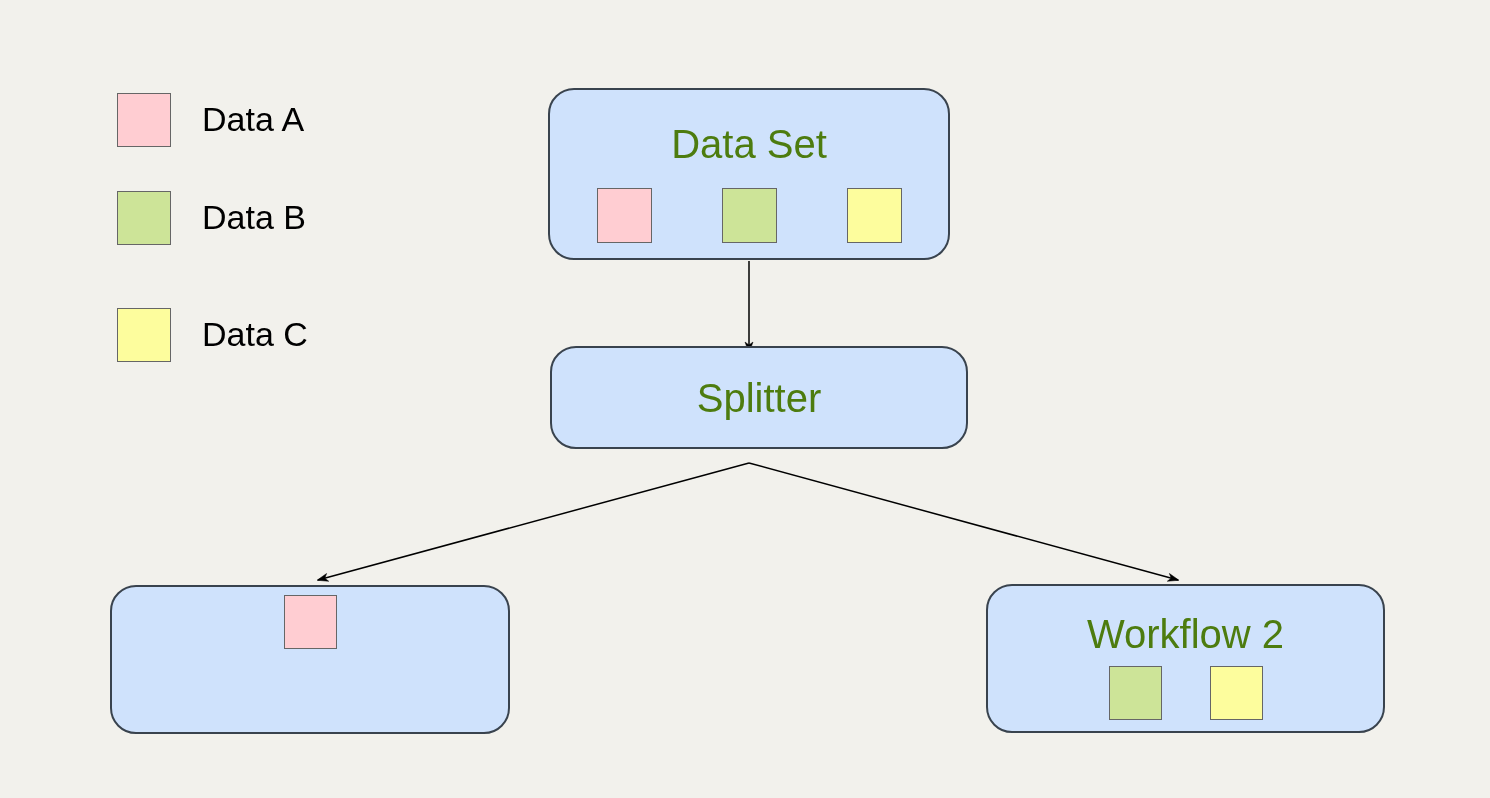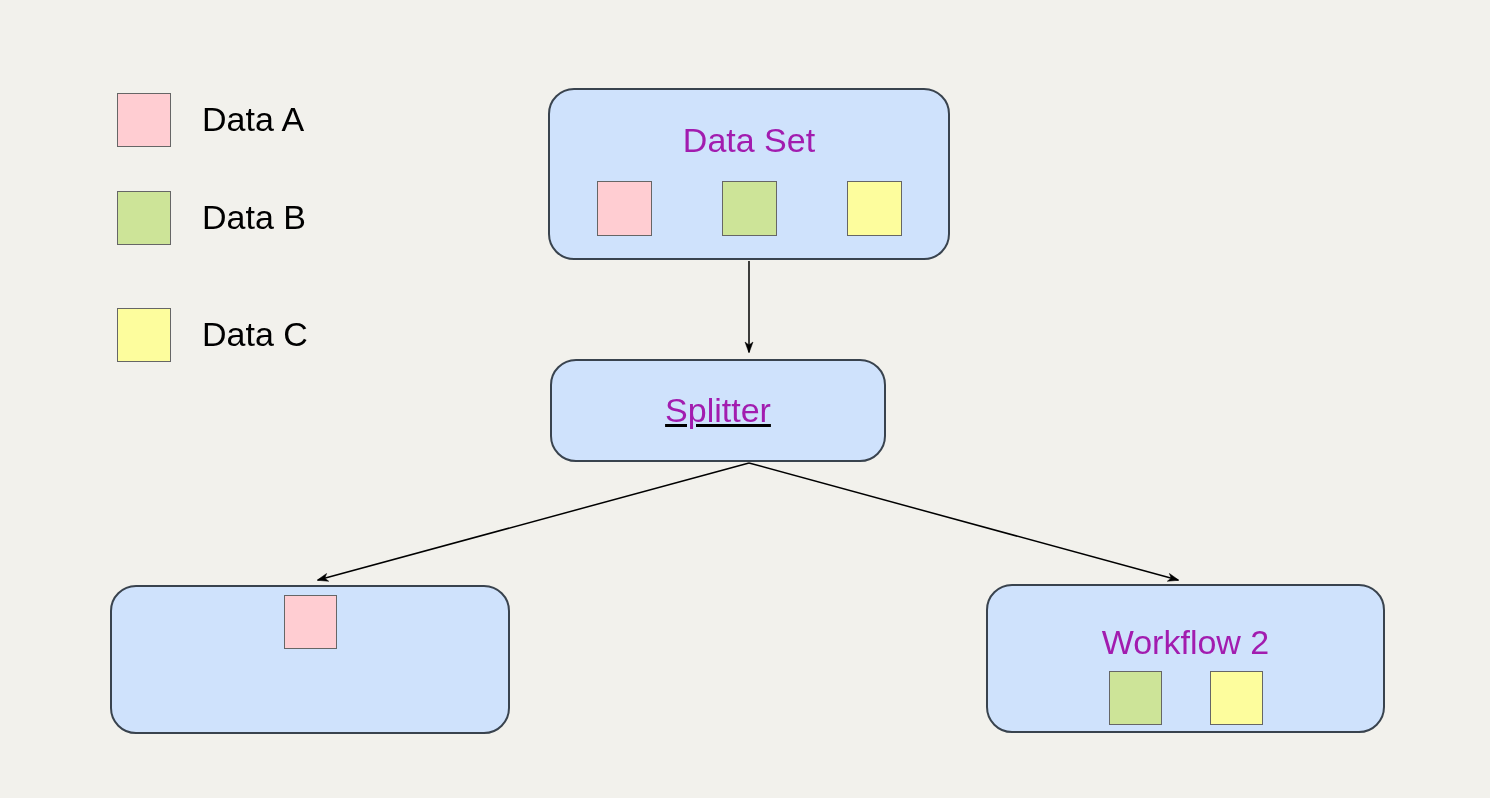--- a/index.html
+++ b/index.html
@@ -30,35 +30,35 @@
   }
 
   
   .node {
     position: absolute;
     background: #cfe2fc;
     border: 2px solid #39434e;
     border-radius: 26px;
     display: flex; flex-direction: column; align-items: center;
   }
-  .node-title { font-size: 34px; color: #a21caf; line-height: 1.2; white-space: nowrap; }
+  .node-title { font-size: 40px; color: #4d7c0f; line-height: 1.2; white-space: nowrap; }
   .squares { display: flex; }
 
   #node-dataset { left: 548px; top: 88px;  width: 402px; height: 172px; }
   #node-dataset .node-title { margin-top: 30px; }
   #node-dataset .squares { margin-top: 20px; gap: 70px; }
 
-  #node-splitter { left: 550px; top: 359px; width: 336px; height: 103px; justify-content: center; text-decoration: underline; }
+  #node-splitter { left: 550px; top: 346px; width: 418px; height: 103px; justify-content: center; }
 
   #node-workflow1 { left: 110px; top: 585px; width: 400px; height: 149px; }
   #node-workflow1 .node-title { margin-top: 24px; }
   #node-workflow1 .squares { margin-top: 8px; }
 
   #node-workflow2 { left: 986px; top: 584px; width: 399px; height: 149px; }
-  #node-workflow2 .node-title { margin-top: 36px; }
+  #node-workflow2 .node-title { margin-top: 24px; }
   #node-workflow2 .squares { margin-top: 8px; gap: 48px; }
 
   .data-square {
     width: 55px; height: 55px;
     border: 1.5px solid #666666;
   }
   #node-workflow1 .data-square, #node-workflow2 .data-square { width: 53px; height: 54px; }
 
   
   #edges {

